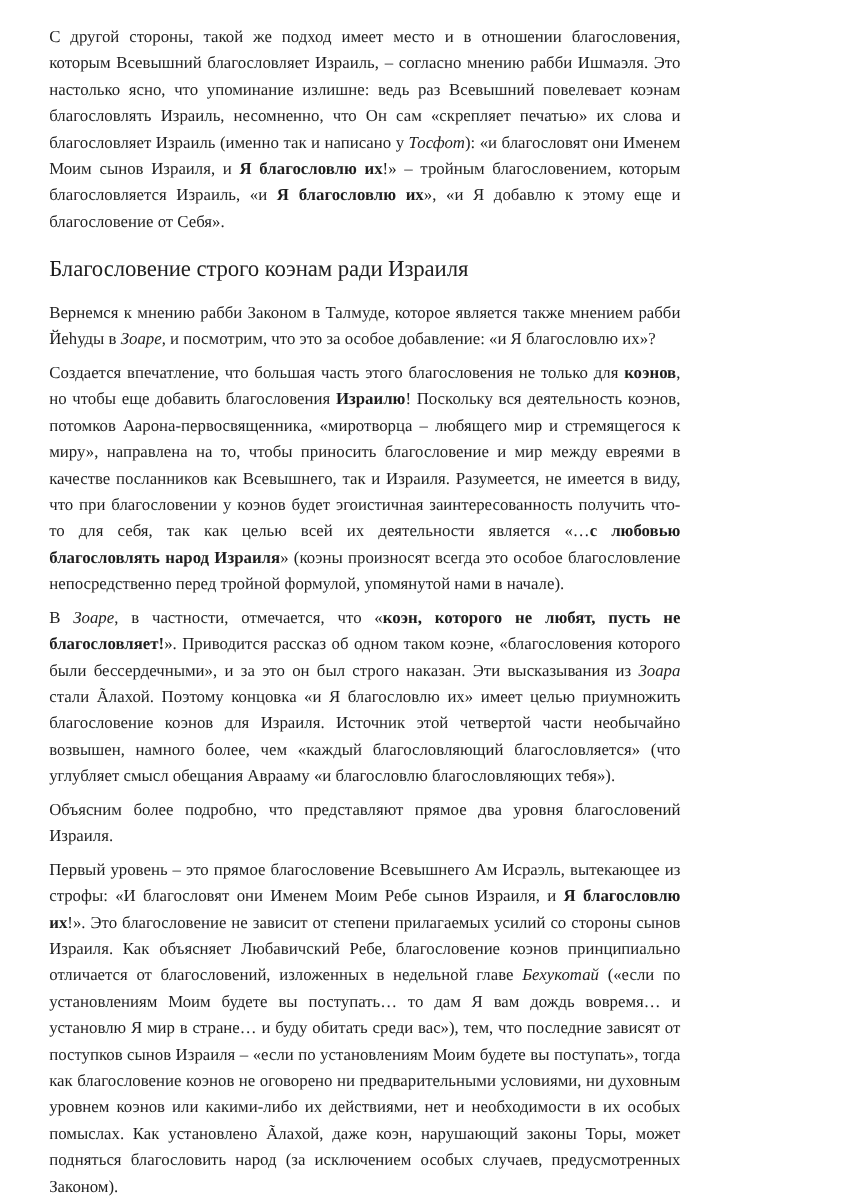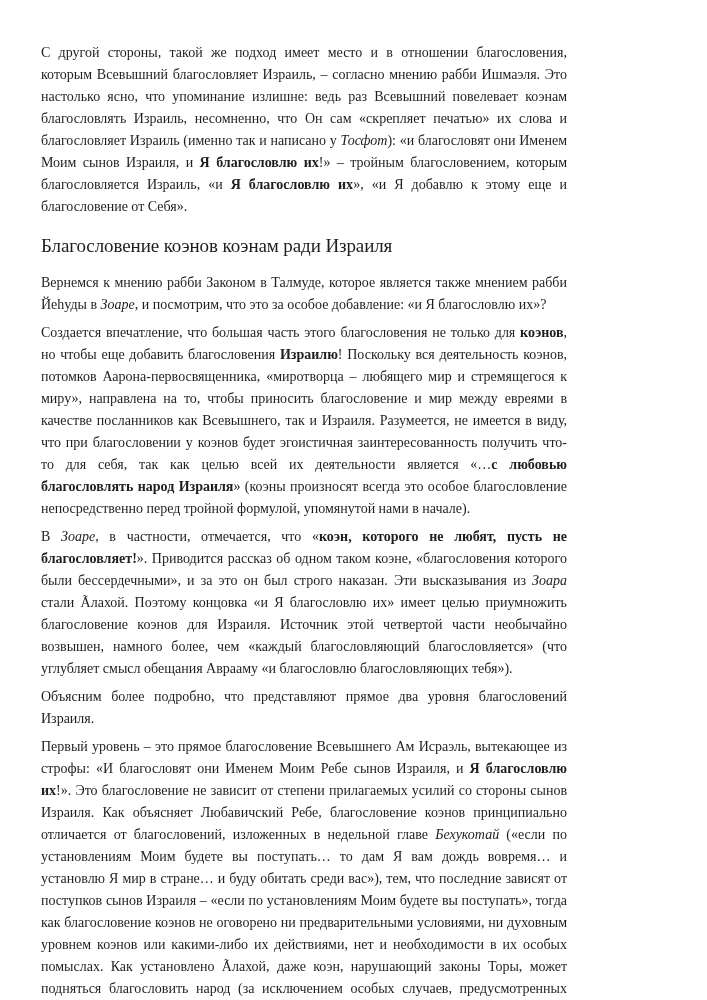--- a/index.html
+++ b/index.html
@@ -6,21 +6,21 @@
     margin: 0;
     padding: 0;
     background: #ffffff;
   }
   .page {
     position: relative;
     width: 606px;
     height: 1000px;
     background: #ffffff;
     box-sizing: border-box;
-    padding: 42px 39px 0 41px;
+    padding: 21px 39px 0 41px;
     overflow: hidden;
     font-family: "Liberation Serif", "DejaVu Serif", serif;
     color: #1e1e1e;
   }
   .paragraph {
     margin: 0 0 6px 0;
     font-size: 14px;
     line-height: 22px;
     text-align: justify;
     text-justify: inter-word;
@@ -37,20 +37,20 @@
   .run        { font-style: normal; font-weight: normal; }
   .run-bold   { font-weight: bold; }
   .run-italic { font-style: italic; }
 </style>
 </head>
 <body>
 
 <main class="page" style="background: rgb(255, 255, 255); color: rgb(30, 30, 30);">
   <article>
       <p class="paragraph"><span class="run">С другой стороны, такой же подход имеет место и в отношении благословения, которым Всевышний благословляет Израиль, – согласно мнению рабби Ишмаэля. Это настолько ясно, что упоминание излишне: ведь раз Всевышний повелевает коэнам благословлять Израиль, несомненно, что Он сам «скрепляет печатью» их слова и благословляет Израиль (именно так и написано у </span><span class="run-italic">Тосфот</span><span class="run">): «и благословят они Именем Моим сынов Израиля, и </span><span class="run-bold">Я благословлю их</span><span class="run">!» – тройным благословением, которым благословляется Израиль, «и </span><span class="run-bold">Я благословлю их</span><span class="run">», «и Я добавлю к этому еще и благословение от Себя».</span></p>
-      <h2 class="heading"><span class="run">Благословение коэнов коэнам ради Израиля</span></h2>
+      <h2 class="heading"><span class="run">Благословение строго коэнам ради Израиля</span></h2>
       <p class="paragraph"><span class="run">Вернемся к мнению рабби Законом в Талмуде, которое является также мнением рабби Йеhуды в </span><span class="run-italic">Зоаре</span><span class="run">, и посмотрим, что это за особое добавление: «и Я благословлю их»?</span></p>
       <p class="paragraph"><span class="run">Создается впечатление, что большая часть этого благословения не только для </span><span class="run-bold">коэнов</span><span class="run">, но чтобы еще добавить благословения </span><span class="run-bold">Израилю</span><span class="run">! Поскольку вся деятельность коэнов, потомков Аарона-первосвященника, «миротворца – любящего мир и стремящегося к миру», направлена на то, чтобы приносить благословение и мир между евреями в качестве посланников как Всевышнего, так и Израиля. Разумеется, не имеется в виду, что при благословении у коэнов будет эгоистичная заинтересованность получить что-то для себя, так как целью всей их деятельности является «…</span><span class="run-bold">с любовью благословлять народ Израиля</span><span class="run">» (коэны произносят всегда это особое благословление непосредственно перед тройной формулой, упомянутой нами в начале).</span></p>
       <p class="paragraph"><span class="run">В </span><span class="run-italic">Зоаре</span><span class="run">, в частности, отмечается, что «</span><span class="run-bold">коэн, которого не любят, пусть не благословляет!</span><span class="run">». Приводится рассказ об одном таком коэне, «благословения которого были бессердечными», и за это он был строго наказан. Эти высказывания из </span><span class="run-italic">Зоара</span><span class="run"> стали Ãлахой. Поэтому концовка «и Я благословлю их» имеет целью приумножить благословение коэнов для Израиля. Источник этой четвертой части необычайно возвышен, намного более, чем «каждый благословляющий благословляется» (что углубляет смысл обещания Аврааму «и благословлю благословляющих тебя»).</span></p>
       <p class="paragraph"><span class="run">Объясним более подробно, что представляют прямое два уровня благословений Израиля.</span></p>
       <p class="paragraph"><span class="run">Первый уровень – это прямое благословение Всевышнего Ам Исраэль, вытекающее из строфы: «И благословят они Именем Моим Ребе сынов Израиля, и </span><span class="run-bold">Я благословлю их</span><span class="run">!». Это благословение не зависит от степени прилагаемых усилий со стороны сынов Израиля. Как объясняет Любавичский Ребе, благословение коэнов принципиально отличается от благословений, изложенных в недельной главе </span><span class="run-italic">Бехукотай</span><span class="run"> («если по установлениям Моим будете вы поступать… то дам Я вам дождь вовремя… и установлю Я мир в стране… и буду обитать среди вас»), тем, что последние зависят от поступков сынов Израиля – «если по установлениям Моим будете вы поступать», тогда как благословение коэнов не оговорено ни предварительными условиями, ни духовным уровнем коэнов или какими-либо их действиями, нет и необходимости в их особых помыслах. Как установлено Ãлахой, даже коэн, нарушающий законы Торы, может подняться благословить народ (за исключением особых случаев, предусмотренных Законом).</span></p>
     </article>
 </main>
 
 </body></html>

